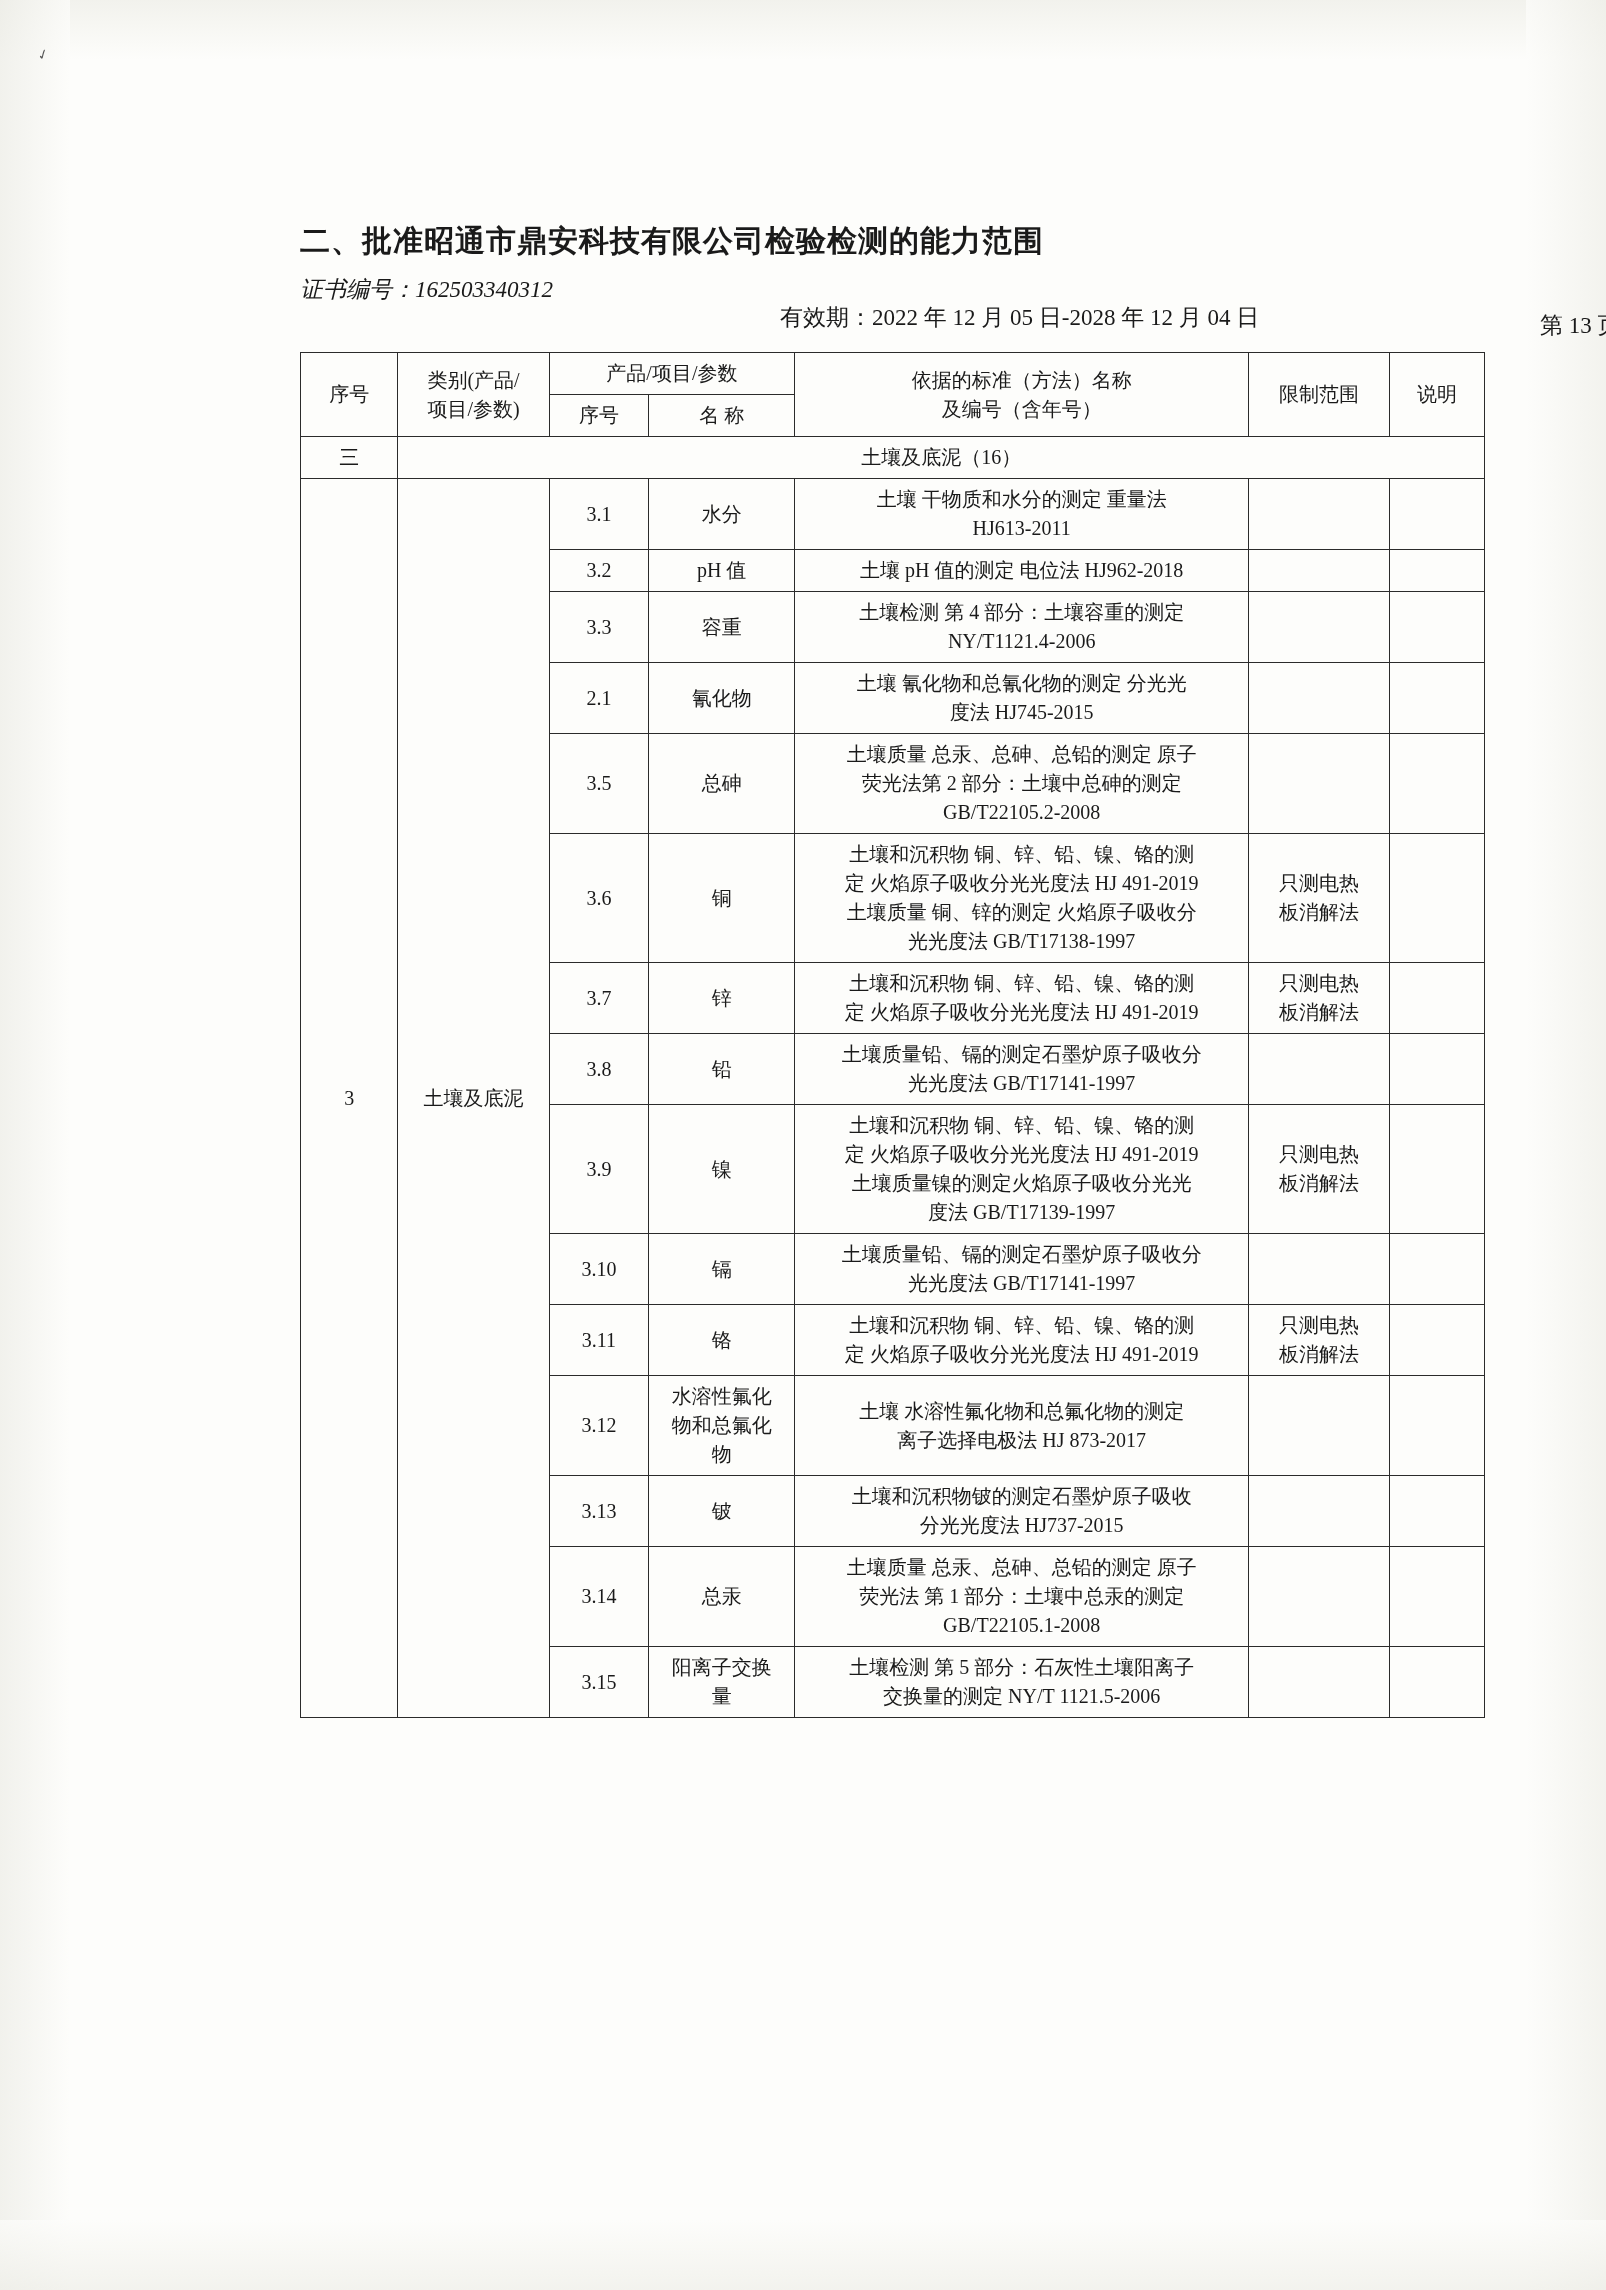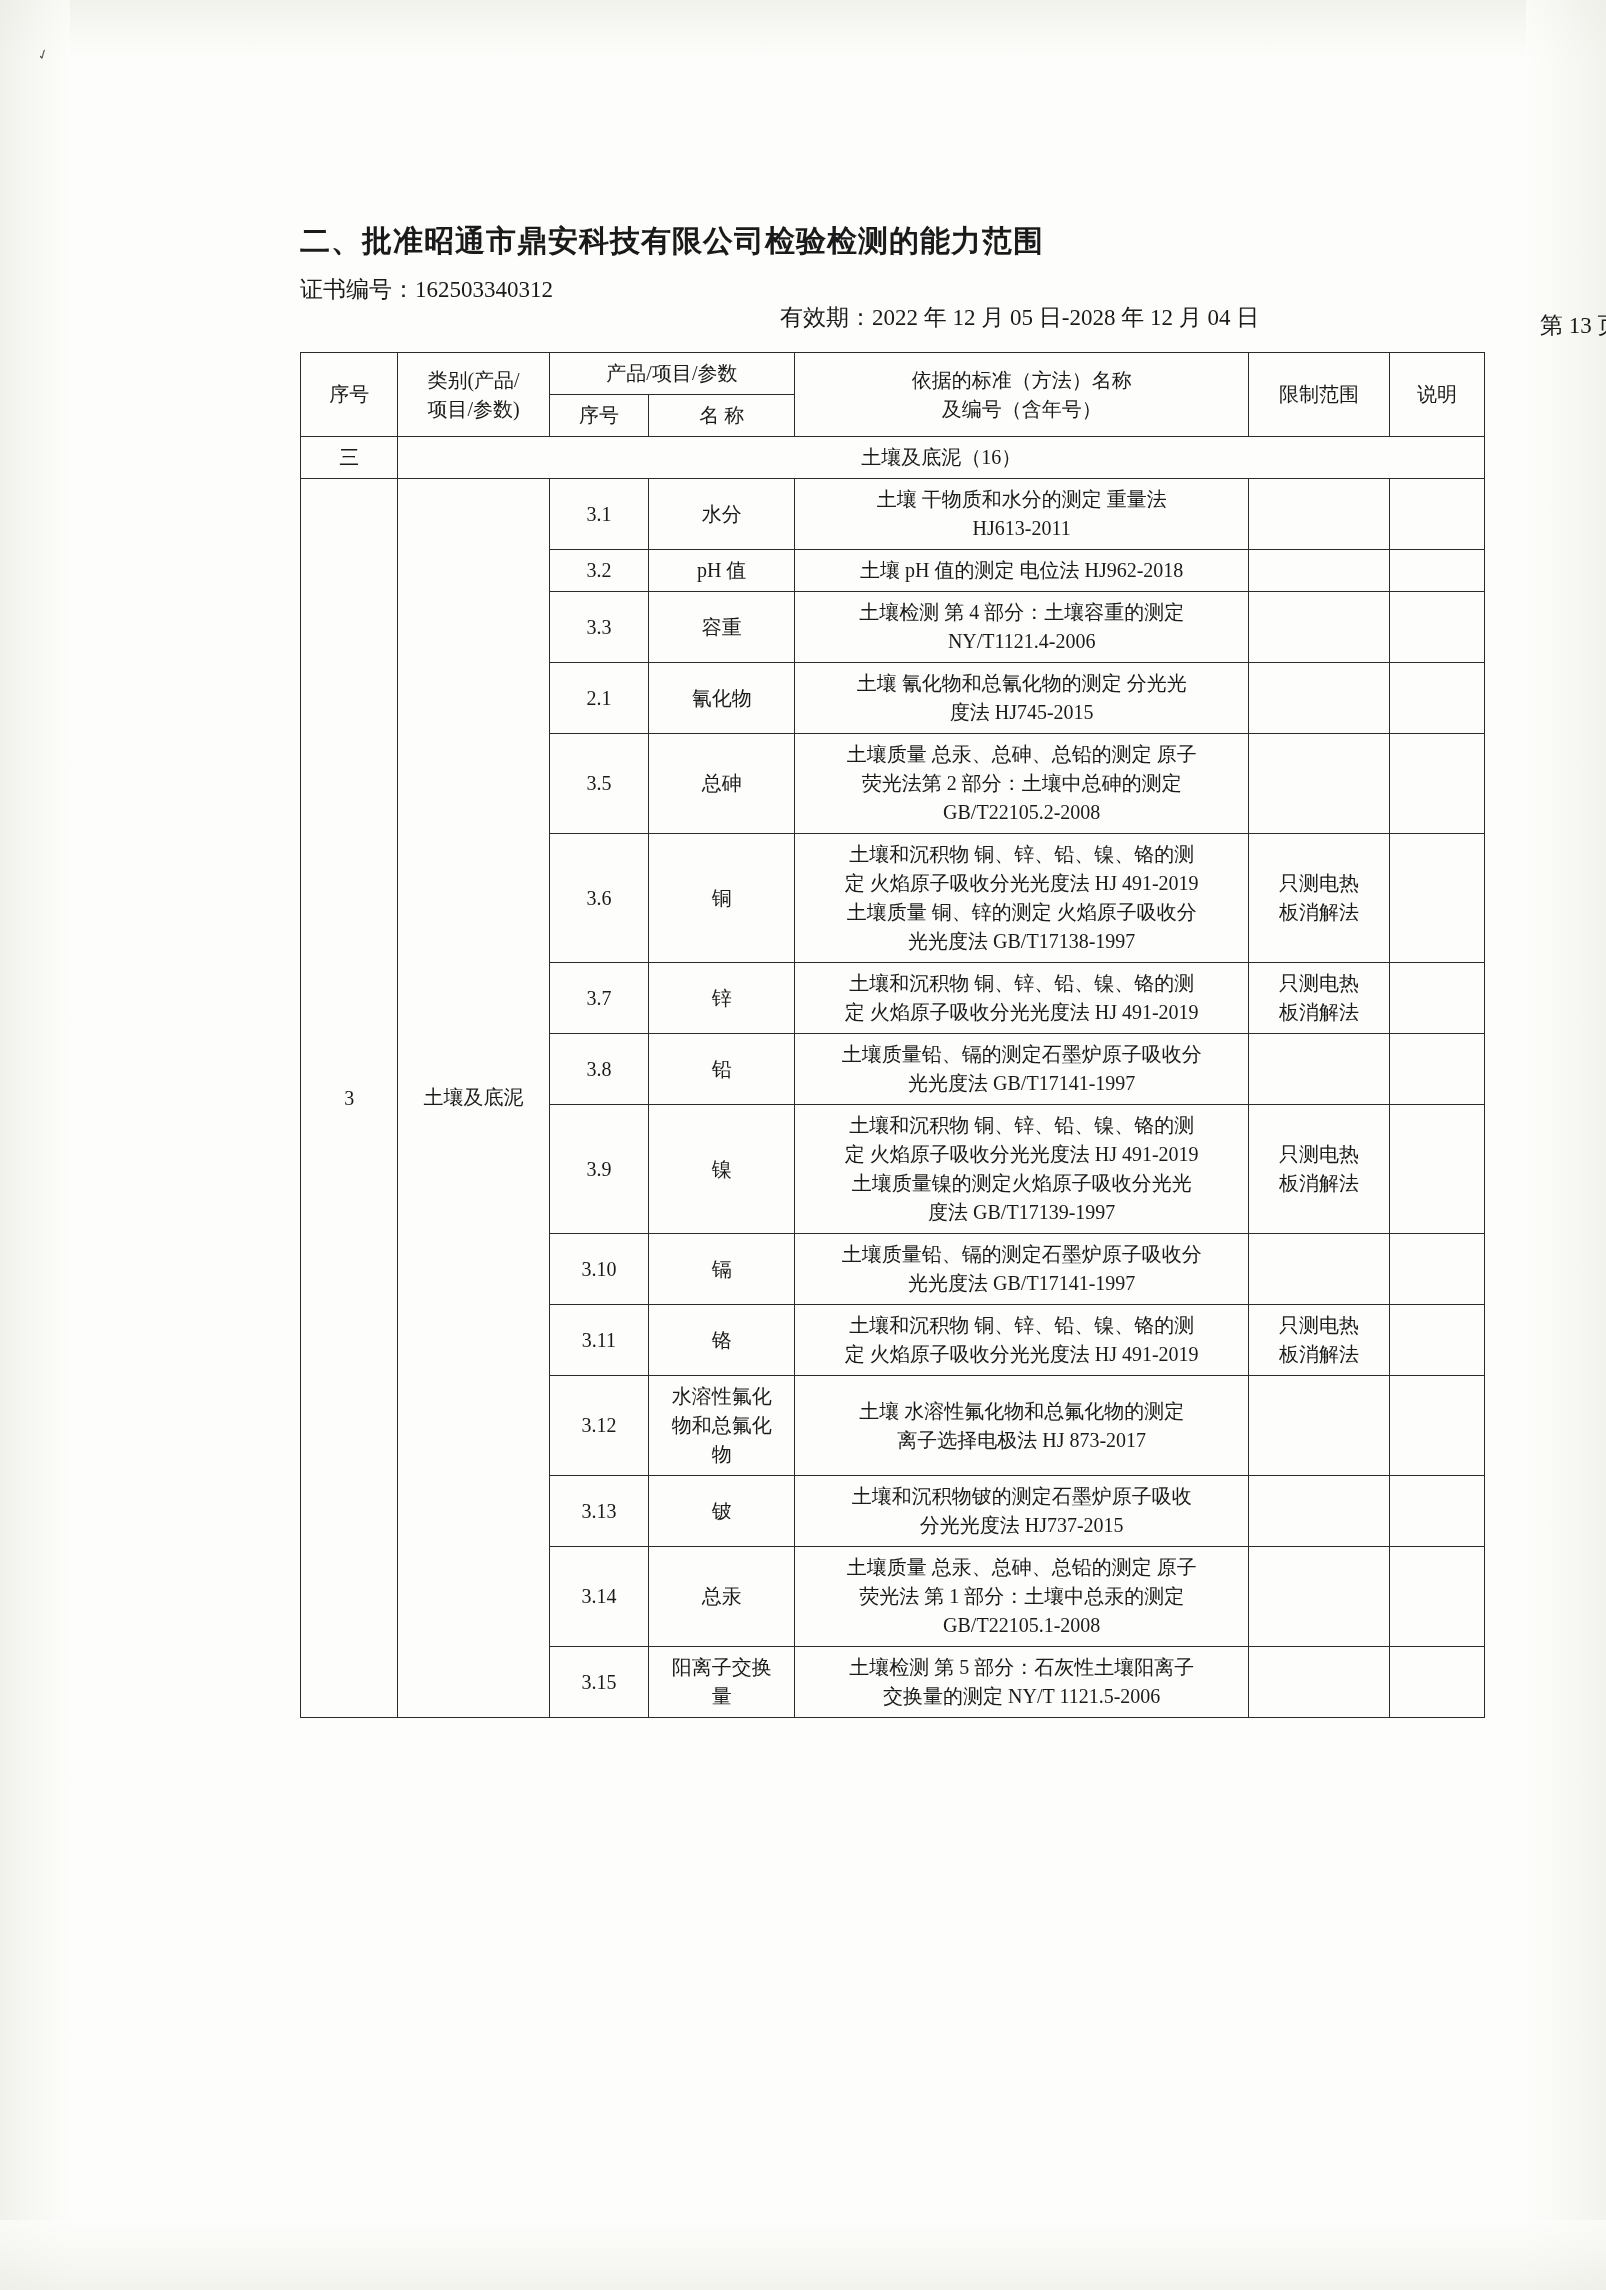--- a/index.html
+++ b/index.html
@@ -67,21 +67,21 @@
     white-space: nowrap;
   }
 
   .meta-line {
     font-size: 23px;
     margin-bottom: 6px;
     position: relative;
     height: 30px;
     white-space: nowrap;
   }
-  .meta-line .m-left { position: absolute; left: 0; top: 0; }
+  .meta-line .m-left { position: absolute; left: 0; top: 0; font-style: italic; }
   .meta-line .m-mid  { position: absolute; left: 480px; top: 0; margin-top: 28px; }
   .meta-line .m-right{ position: absolute; right: 0; top: 0; }
 
   table.cap-table {
     border-collapse: collapse;
     width: 1185px;
     margin-top: 12px;
     table-layout: fixed;
   }
   table.cap-table td, table.cap-table th {
@@ -112,21 +112,21 @@
     font-size: 19.5px;
     padding: 8px 10px;
     line-height: 1.55;
   }
   .limit-cell {
     font-size: 19px;
     line-height: 1.5;
   }
   .name-cell { font-size: 21px; }
   .seq-cell  { font-size: 21px; }
-  .vert-cat  { font-size: 21px; font-family: Liberation Mono, monospace; }
+  .vert-cat  { font-size: 21px; }
   .big-seq   { font-size: 22px; }
 </style>
 </head>
 <body>
 
 <div class="page">
   <div class="scan-edge-top"></div>
   <div class="scan-edge-left"></div>
   <div class="scan-edge-right"></div>
   <div class="scan-edge-bottom"></div>

